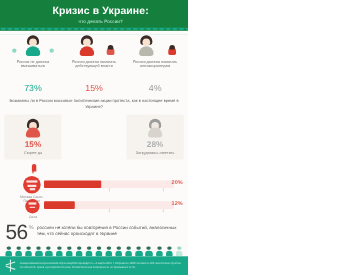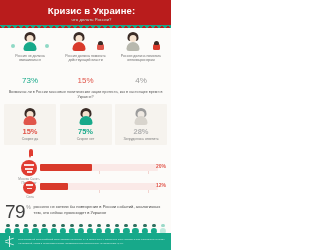--- a/index.html
+++ b/index.html
@@ -6,21 +6,21 @@
   body{
     width:171px;height:250px;overflow:hidden;
     background:#ffffff;
     font-family:"Liberation Sans","DejaVu Sans",sans-serif;
     -webkit-font-smoothing:antialiased;
   }
   .page{position:relative;width:171px;height:250px;background:#fcfbf9;}
 
   
   .header{
-    position:relative;height:28px;background:#b91c1c;
+    position:relative;height:28px;background:#15803d;
     display:flex;flex-direction:column;align-items:center;justify-content:center;padding-left:12px;
   }
   .header .ttl{
     color:#ffffff;font-size:9.5px;font-weight:bold;letter-spacing:.1px;line-height:10px;
   }
   .header .sub{
     color:#bfe9dd;font-size:4.2px;line-height:6px;margin-top:1px;letter-spacing:.1px;
   }
   .scallop{
     position:absolute;left:0;bottom:-3px;width:171px;height:6px;
@@ -198,30 +198,20 @@
       <div class="cfig">
         <div class="fig" style="width:14px;height:17px;">
           <div class="hair"></div><div class="face"></div>
           <div class="body" style="background:#e0554a;"></div>
         </div>
       </div>
       <div class="cpct" style="color:#e0554a">15%</div>
       <div class="clbl">Скорее да</div>
     </div>
 
-    <div class="card">
-      <div class="cfig">
-        <div class="fig" style="width:14px;height:17px;">
-          <div class="hair"></div><div class="face"></div>
-          <div class="body" style="background:#17a98a;"></div>
-        </div>
-      </div>
-      <div class="cpct" style="color:#17a98a">75%</div>
-      <div class="clbl">Скорее нет</div>
-    </div>
 
     <div class="card">
       <div class="cfig">
         <div class="fig" style="width:14px;height:17px;">
           <div class="hair" style="background:#9b9b9b;"></div>
           <div class="face" style="background:#efe9e2;"></div>
           <div class="body" style="background:#d8d4cd;"></div>
         </div>
       </div>
       <div class="cpct" style="color:#b0b0b0">28%</div>
@@ -256,21 +246,21 @@
     </div>
     <div class="bartrack" style="left:40px;top:35px;width:118px;">
       <div class="barfill" style="left:0;width:28px;"></div>
       <div class="tick" style="left:59px;top:7px;"></div>
       <div class="tick" style="left:108px;top:7px;"></div>
     </div>
     <div class="barval" style="left:156px;top:34px;">12%</div>
   </div>
 
   <div class="bigsec">
-    <div class="bignum">79</div>
+    <div class="bignum">56</div>
     <div class="bigpct">%</div>
     <div class="bigtxt">россиян не хотели бы повторения в России событий, аналогичных тем, что сейчас происходят в Украине</div>
   </div>
 
   <div class="people">
     <div class="ppl">
         <div class="h"></div>
         <div class="b"></div>
       </div>
     <div class="ppl">

